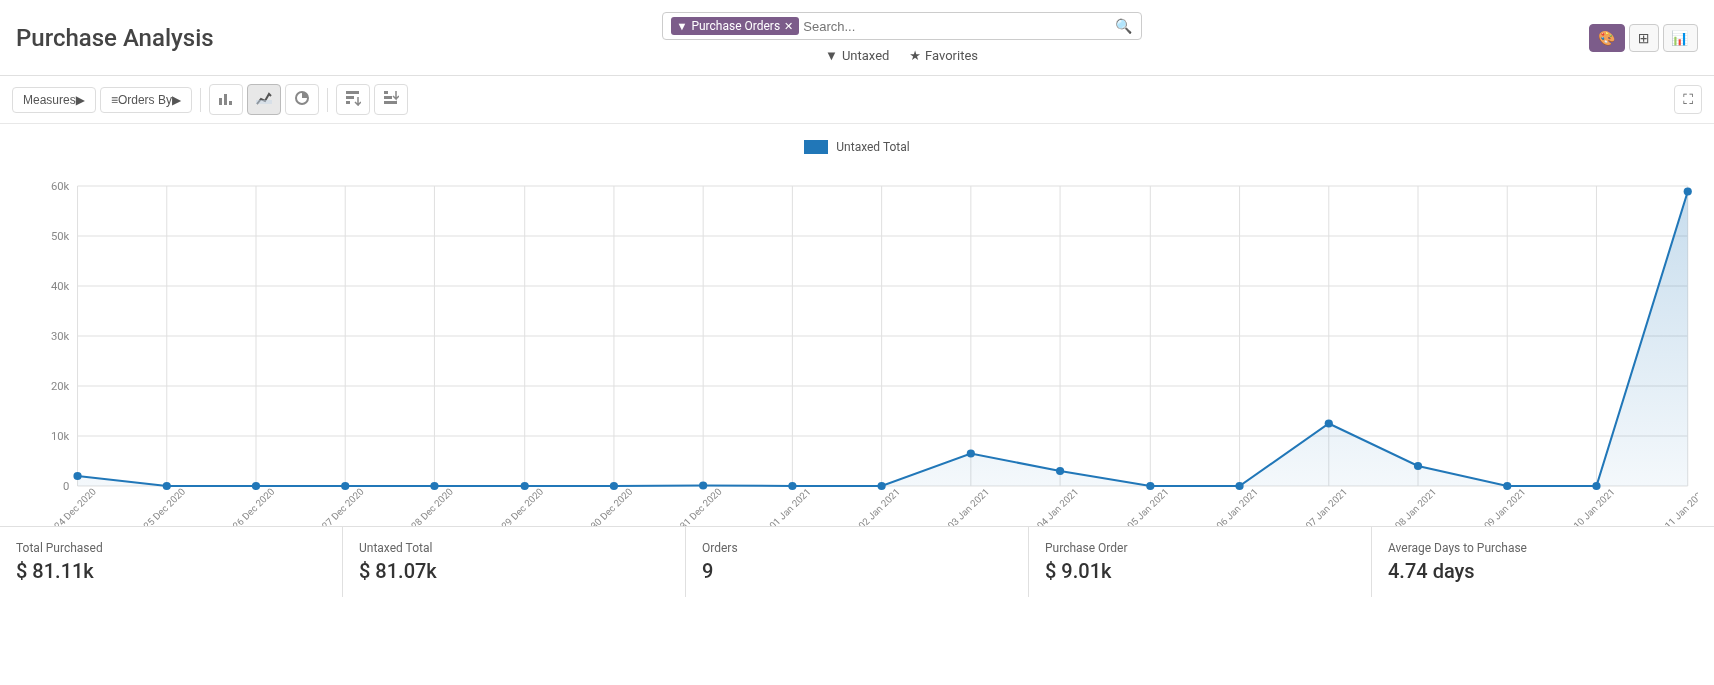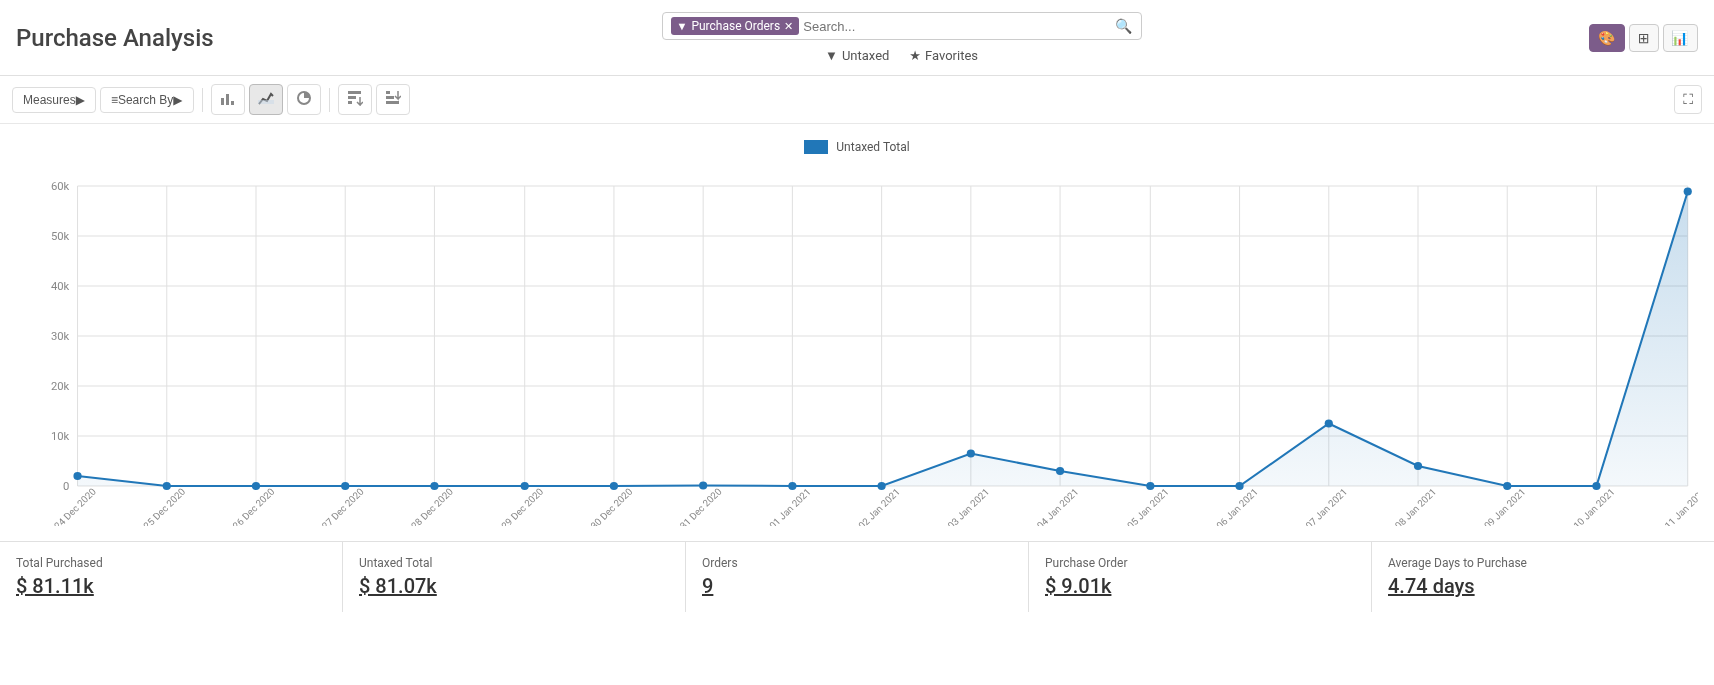--- a/index.html
+++ b/index.html
@@ -31,25 +31,25 @@
     .expand-btn { border: 1px solid #ddd; background: #fff; border-radius: 4px; padding: 5px 8px; cursor: pointer; font-size: 14px; color: #555; }
 
     
     .chart-area { padding: 16px 16px 0 16px; position: relative; }
     .chart-legend { display: flex; justify-content: center; align-items: center; gap: 8px; margin-bottom: 12px; font-size: 12px; color: #555; }
     .legend-color { width: 24px; height: 14px; background: #2177b8; display: inline-block; }
     .chart-container { position: relative; width: 100%; height: 360px; }
     svg.chart-svg { width: 100%; height: 100%; }
 
     
-    .stats-bar { display: flex; border-top: 1px solid #e0e0e0; margin-top: 15px; }
+    .stats-bar { display: flex; border-top: 1px solid #e0e0e0; margin-top: 0; }
     .stat-item { flex: 1; padding: 14px 16px; border-right: 1px solid #e0e0e0; }
     .stat-item:last-child { border-right: none; }
     .stat-label { font-size: 12px; color: #666; margin-bottom: 4px; }
-    .stat-value { font-size: 20px; font-weight: 500; color: #333; text-decoration: underline; }
+    .stat-value { font-size: 20px; font-weight: 500; color: #333; }
   </style>
 </head>
 <body>
 
 <div class="header">
   <div class="page-title">Purchase Analysis</div>
   <div class="header-center">
     <div class="search-bar">
       <div class="filter-tag">
         <span class="filter-tag-icon">▼</span>
@@ -77,21 +77,21 @@
   </div>
 </div>
 
 <div class="toolbar">
   <button class="toolbar-btn">
     <span>Measures</span>
     <span>▶</span>
   </button>
   <button class="toolbar-btn">
     <span>≡</span>
-    <span>Search By</span>
+    <span>Orders By</span>
     <span>▶</span>
   </button>
   <div class="toolbar-sep"></div>
   <button class="chart-type-btn" title="Bar chart">
     <svg width="16" height="16" viewBox="0 0 16 16">
         <rect x="1" y="8" width="3" height="7" fill="#888"></rect>
         <rect x="6" y="4" width="3" height="11" fill="#888"></rect>
         <rect x="11" y="11" width="3" height="4" fill="#888"></rect>
       </svg>
   </button>

